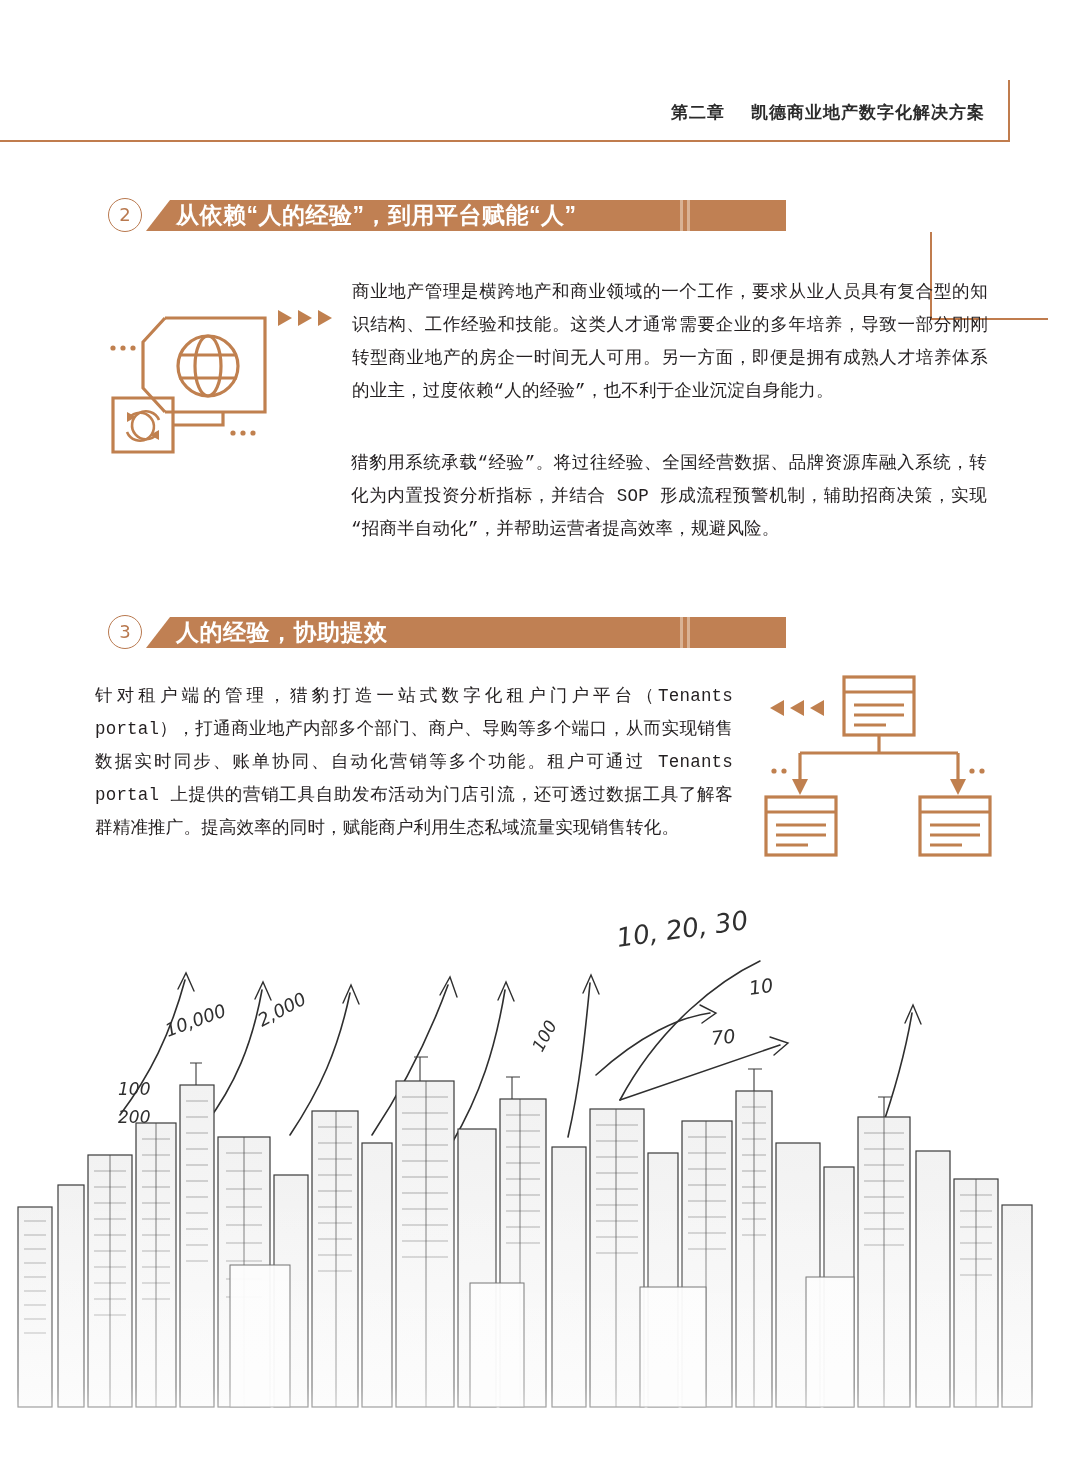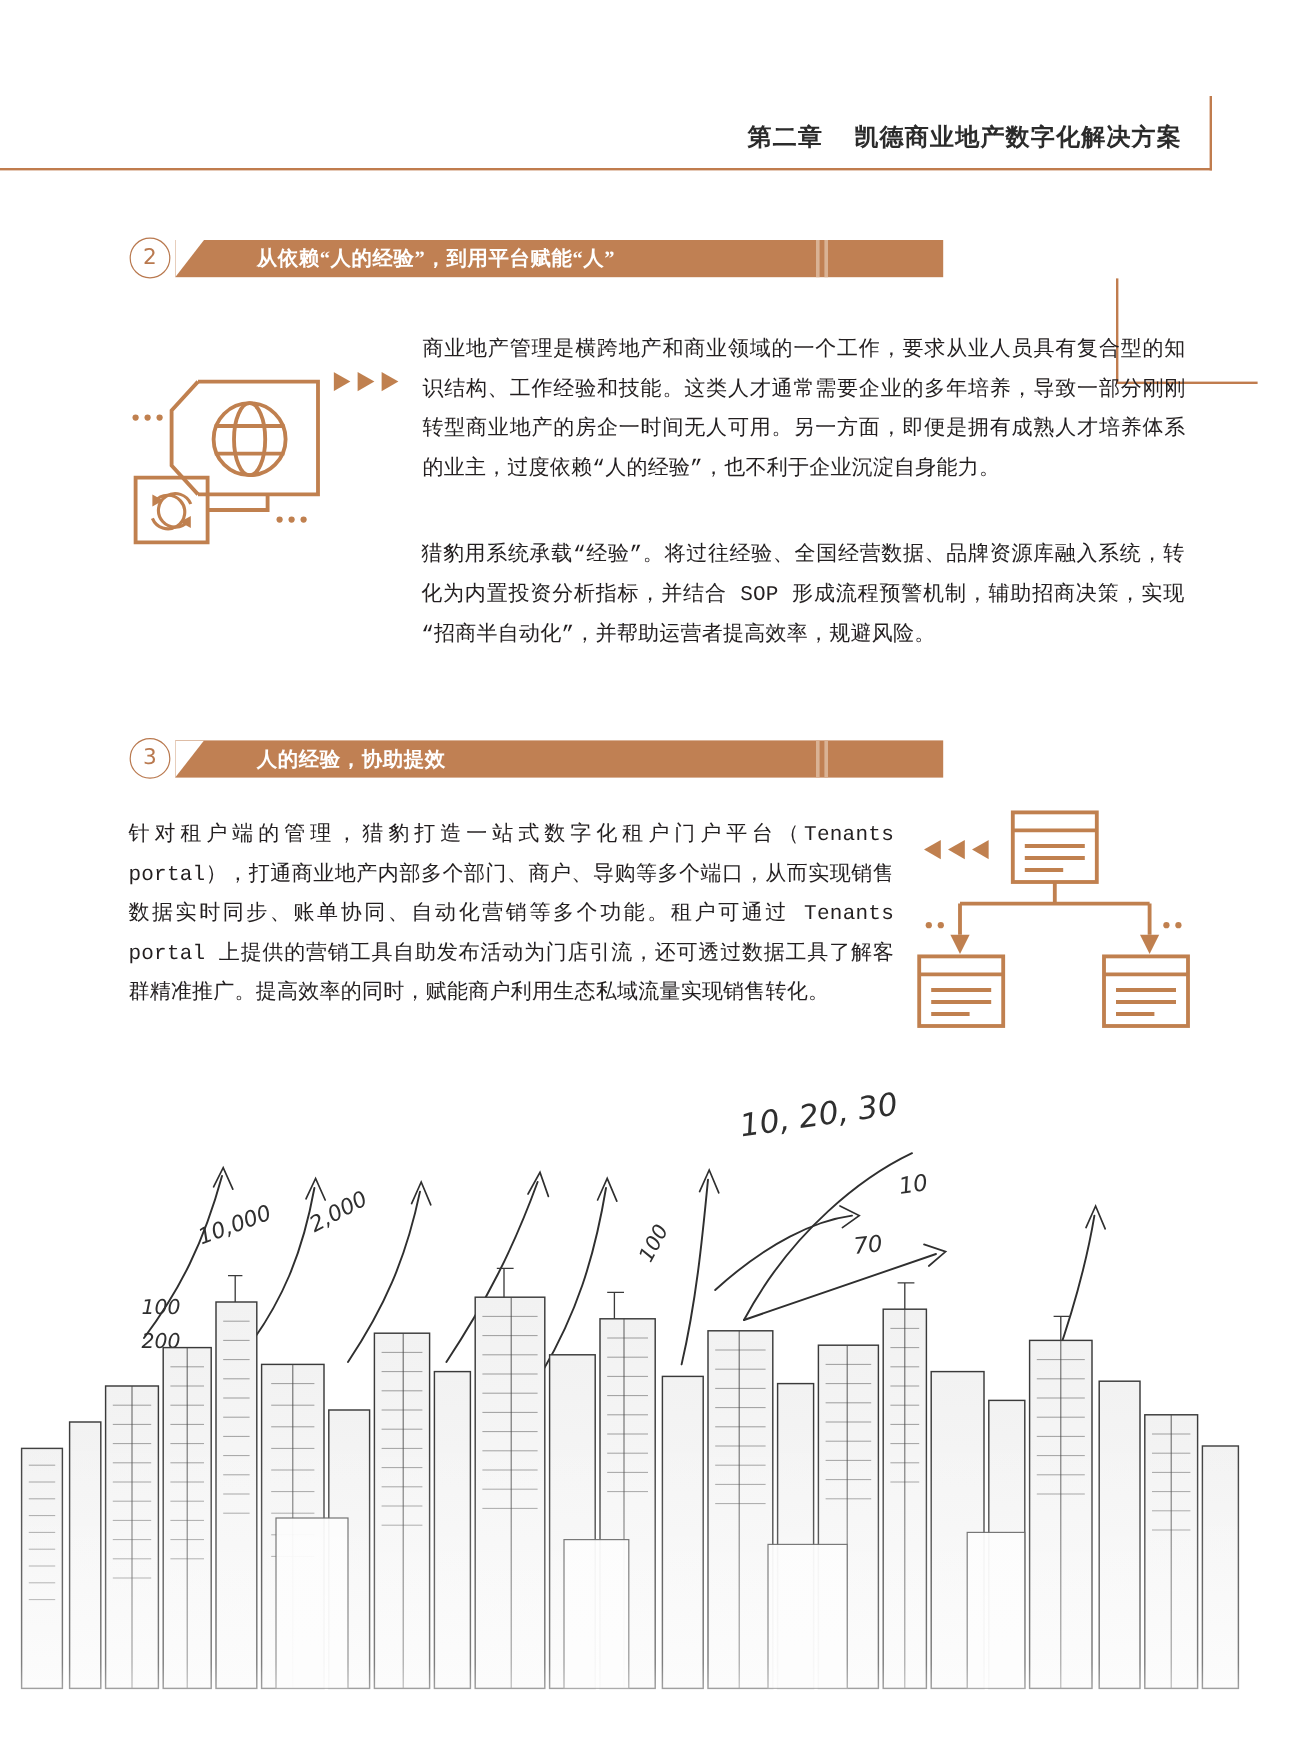--- a/index.html
+++ b/index.html
@@ -38,21 +38,21 @@
     top: 80px;
     width: 2px;
     height: 62px;
     background: #c07c4e;
   }
   .header-title {
     position: absolute;
     right: 95px;
     top: 101px;
     font-family: "DejaVu Sans", "Liberation Sans", sans-serif;
-    font-size: 20px;
+    font-size: 17px;
     font-weight: bold;
     letter-spacing: 1px;
     color: #2b2b2b;
     white-space: nowrap;
   }
   .header-title .chap {
     margin-right: 26px;
   }
 
   
@@ -109,28 +109,27 @@
     display: flex;
     align-items: center;
   }
   .head-bar .notch {
     width: 24px;
     height: 31px;
     background: #ffffff;
     clip-path: polygon(0 0, 100% 0, 0 100%);
   }
   .head-label {
-    font-family: Liberation Serif, serif;
-    font-size: 17px;
+    font-family: Liberation Sans, sans-serif;
+    font-size: 23px;
     font-weight: bold;
     color: #ffffff;
     letter-spacing: 0.5px;
     padding-left: 6px;
     white-space: nowrap;
-    margin-left: 38px;
   }
   .head-ticks {
     position: absolute;
     top: 2px;
     width: 16px;
     height: 31px;
   }
   .head-ticks i {
     position: absolute;
     top: 0;
@@ -260,21 +259,21 @@
   <div class="head-bar" style="width:640px;">
     <div class="notch"></div>
     <div class="head-label">人的经验，协助提效</div>
   </div>
   <div class="head-ticks" style="left:572px;">
       <i></i>
       <i></i>
     </div>
 </div>
 
-<div class="para" style="left:95px; top:680px; width:638px;margin-left:12px;">针对租户端的管理，猎豹打造一站式数字化租户门户平台（Tenants portal），打通商业地产内部多个部门、商户、导购等多个端口，从而实现销售数据实时同步、账单协同、自动化营销等多个功能。租户可通过 Tenants portal 上提供的营销工具自助发布活动为门店引流，还可透过数据工具了解客群精准推广。提高效率的同时，赋能商户利用生态私域流量实现销售转化。</div>
+<div class="para" style="left:95px; top:680px; width:638px;">针对租户端的管理，猎豹打造一站式数字化租户门户平台（Tenants portal），打通商业地产内部多个部门、商户、导购等多个端口，从而实现销售数据实时同步、账单协同、自动化营销等多个功能。租户可通过 Tenants portal 上提供的营销工具自助发布活动为门店引流，还可透过数据工具了解客群精准推广。提高效率的同时，赋能商户利用生态私域流量实现销售转化。</div>
 
 <div style="position:absolute; left:762px; top:698px;">
   <svg width="62" height="20" viewBox="0 0 62 20" xmlns="http://www.w3.org/2000/svg">
     <g fill="#c0804f">
       <polygon points="62,2 48,10 62,18"></polygon>
       <polygon points="42,2 28,10 42,18"></polygon>
       <polygon points="22,2 8,10 22,18"></polygon>
     </g>
   </svg>
 </div>

